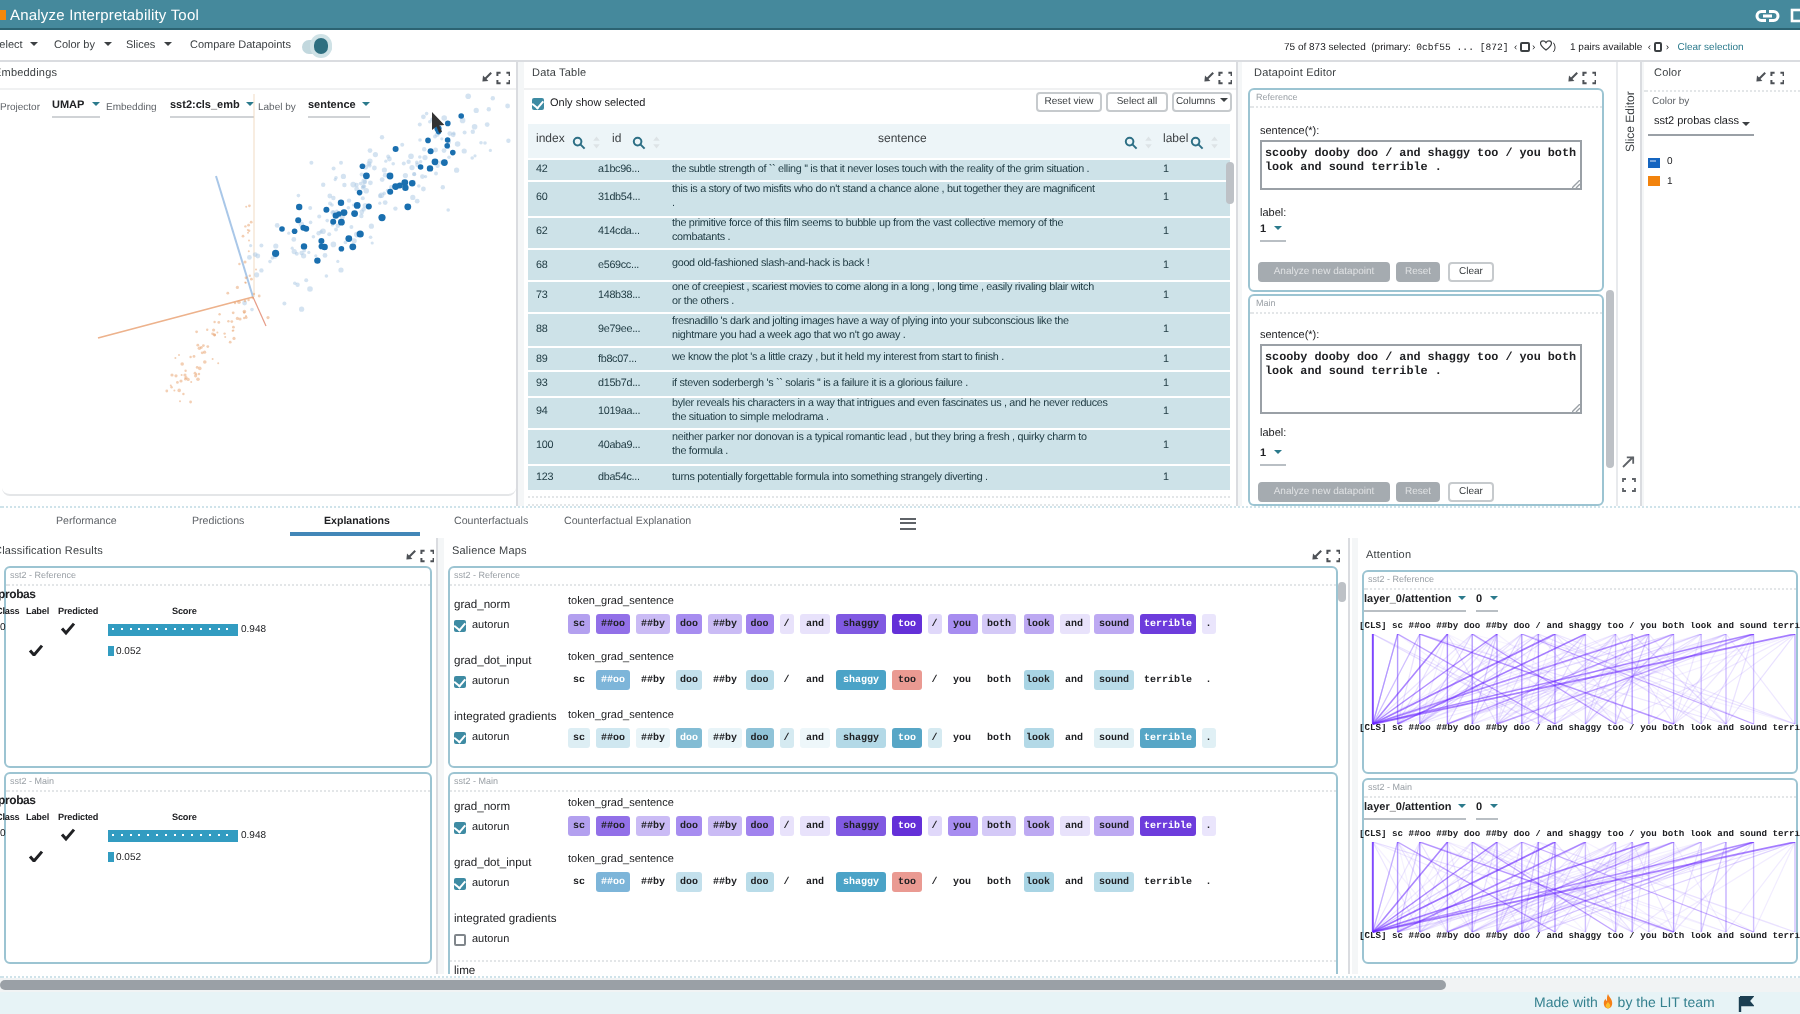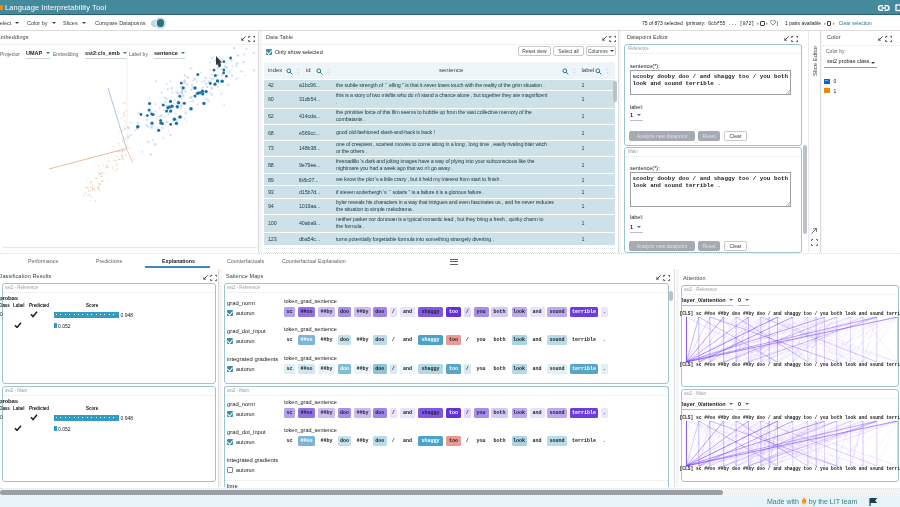--- a/index.html
+++ b/index.html
@@ -19,21 +19,21 @@
 .chko{position:absolute;width:6px;height:6px;border-radius:1px;border:1px solid #80868b;background:#fff;}
 .lab{position:absolute;font-size:5px;color:#5f6368;}
 .dd{position:absolute;font-size:5.5px;font-weight:bold;color:#202124;}
 .cell{position:absolute;font-size:5.4px;color:#223d45;letter-spacing:-0.15px;white-space:nowrap;}
 </style></head>
 <body>
 <div id="app">
 <div class="abs" style="left:0;top:0;width:900px;height:13.5px;background:#45899c;"></div>
 <div class="abs" style="left:0;top:13.5px;width:900px;height:1.5px;background:#2c6372;"></div>
 <div class="abs" style="left:0;top:5px;width:2.5px;height:4.5px;background:#f4880c;"></div>
-<div class="abs" style="left:5px;top:2.5px;font-size:7.5px;color:#fff;letter-spacing:0.1px;">Language Interpretability Tool</div>
+<div class="abs" style="left:5px;top:2.5px;font-size:7.5px;color:#fff;letter-spacing:0.1px;">Analyze Interpretability Tool</div>
 <svg class="abs" style="left:876px;top:3.5px;" width="24" height="8" viewBox="0 0 24 8">
  <g stroke="#fff" stroke-width="1.5" fill="none">
   <path d="M7 1.8 H4.7 a2.2 2.2 0 0 0 0 4.4 H7 M5.5 4 H10 M8.5 1.8 H10.8 a2.2 2.2 0 0 1 0 4.4 H8.5"></path>
  </g>
  <rect x="20" y="1" width="5.5" height="5.5" fill="none" stroke="#fff" stroke-width="1.3"></rect>
 </svg>
 <div class="abs" style="left:0;top:15px;width:900px;height:15.5px;background:#fff;border-bottom:1px solid #dadce0;"></div>
 <div class="abs" style="left:-4px;top:20px;font-size:5.5px;color:#3c4043;">Select <span class="caret caretd" style="margin-left:2.5px;"></span></div>
 <div class="abs" style="left:27px;top:20px;font-size:5.5px;color:#3c4043;">Color by <span class="caret caretd" style="margin-left:2.5px;"></span></div>
 <div class="abs" style="left:63px;top:20px;font-size:5.5px;color:#3c4043;">Slices <span class="caret caretd" style="margin-left:2.5px;"></span></div>

